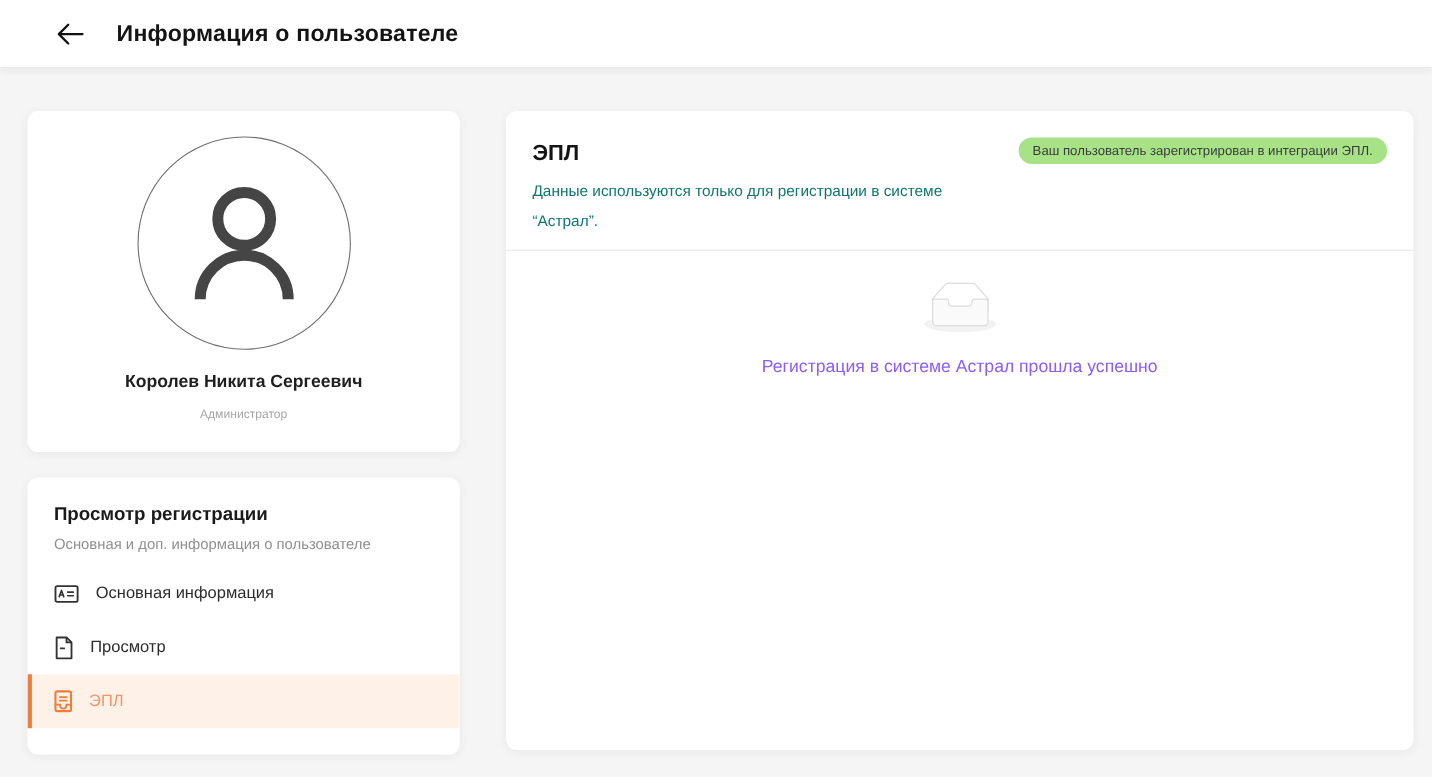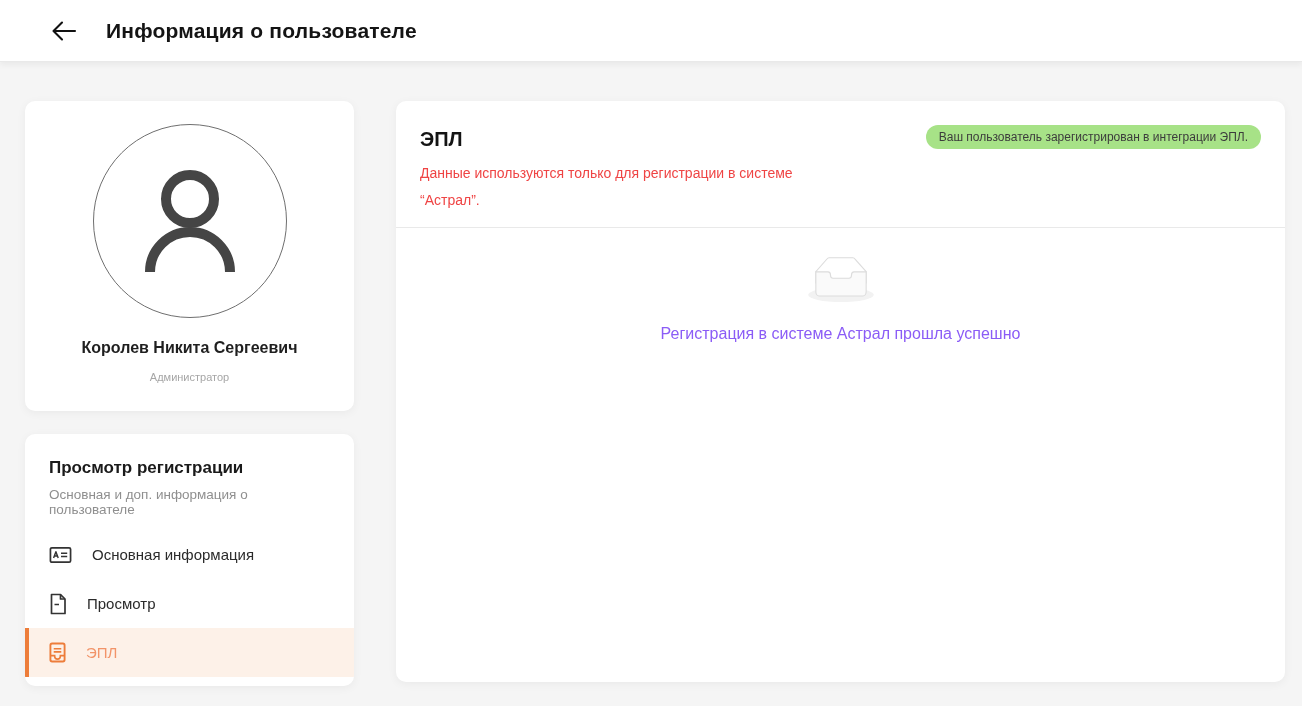--- a/index.html
+++ b/index.html
@@ -37,21 +37,21 @@
     letter-spacing: .2px;
   }
   
   .main {
     display: flex;
     align-items: flex-start;
     gap: 42px;
     padding: 39px 17px 0 25px;
   }
   .left-col {
-    width: 329px;
+    width: 393px;
     flex-shrink: 0;
     display: flex;
     flex-direction: column;
     gap: 23px;
   }
   .card {
     background: #ffffff;
     border-radius: 10px;
     box-shadow: 0 2px 10px rgba(0,0,0,0.05);
   }
@@ -98,21 +98,21 @@
     padding: 0 24px;
     margin-top: 9px;
     font-size: 13.5px;
     color: #8f8f8f;
   }
   .nav-list { margin-top: 13px; }
   .nav-item {
     height: 49px;
     display: flex;
     align-items: center;
-    gap: 20px;
+    gap: 15px;
     padding: 0 24px;
     font-size: 15px;
     color: #2b2b2b;
     cursor: pointer;
     border-left: 4px solid transparent;
     padding-left: 20px;
   }
   .nav-item .nav-icon { display: flex; align-items: center; color: #333; }
   .nav-item.active {
     background: #fdf1e8;
@@ -136,21 +136,21 @@
   .content-title {
     font-size: 20px;
     font-weight: 700;
     color: #141414;
   }
   .content-desc {
     margin-top: 9px;
     max-width: 410px;
     font-size: 14px;
     line-height: 1.95;
-    color: #ef4444;
+    color: #0f766e;
   }
   .status-badge {
     background: #a7e287;
     color: #3c3c3c;
     font-size: 12px;
     padding: 5px 13px;
     border-radius: 14px;
     white-space: nowrap;
     margin-top: -3px;
   }

